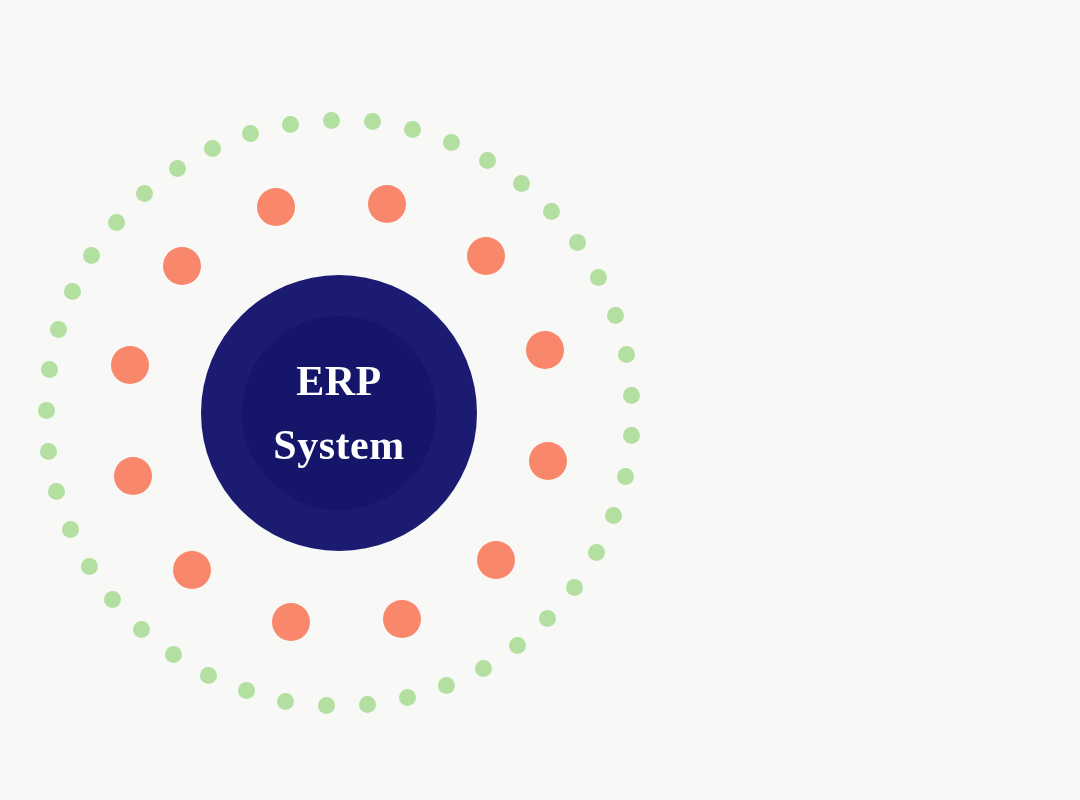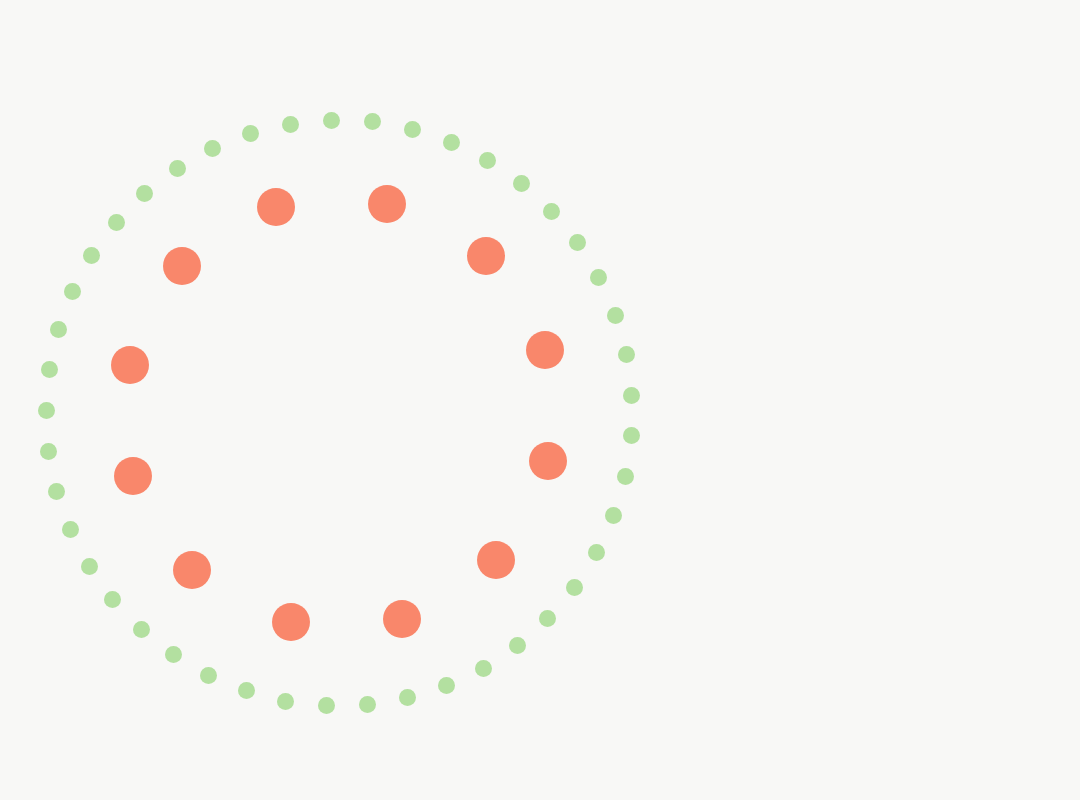--- a/index.html
+++ b/index.html
@@ -105,13 +105,20 @@
         <div class="dot" style="left: 474.78px; top: 659.514px; width: 17px; height: 17px; background: rgb(179, 224, 160);"></div>
         <div class="dot" style="left: 508.867px; top: 636.953px; width: 17px; height: 17px; background: rgb(179, 224, 160);"></div>
         <div class="dot" style="left: 539.482px; top: 609.866px; width: 17px; height: 17px; background: rgb(179, 224, 160);"></div>
         <div class="dot" style="left: 566.03px; top: 578.783px; width: 17px; height: 17px; background: rgb(179, 224, 160);"></div>
         <div class="dot" style="left: 587.993px; top: 544.308px; width: 17px; height: 17px; background: rgb(179, 224, 160);"></div>
         <div class="dot" style="left: 604.945px; top: 507.111px; width: 17px; height: 17px; background: rgb(179, 224, 160);"></div>
         <div class="dot" style="left: 616.555px; top: 467.917px; width: 17px; height: 17px; background: rgb(179, 224, 160);"></div>
         <div class="dot" style="left: 622.597px; top: 427.489px; width: 17px; height: 17px; background: rgb(179, 224, 160);"></div>
       </div>
     </div>
+  <div class="core" id="core" style="left: 201px; top: 275px; width: 276px; height: 276px; background: rgb(27, 27, 114);">
+    <div class="core-inner" id="core-inner" style="left: 41px; top: 41px; width: 194px; height: 194px; background: rgb(21, 21, 106);"></div>
+    <div class="core-label" id="core-label" style="color: rgb(255, 255, 255);">
+      <div>ERP</div>
+      <div>System</div>
+    </div>
+  </div>
 </div>
 
 </body></html>

